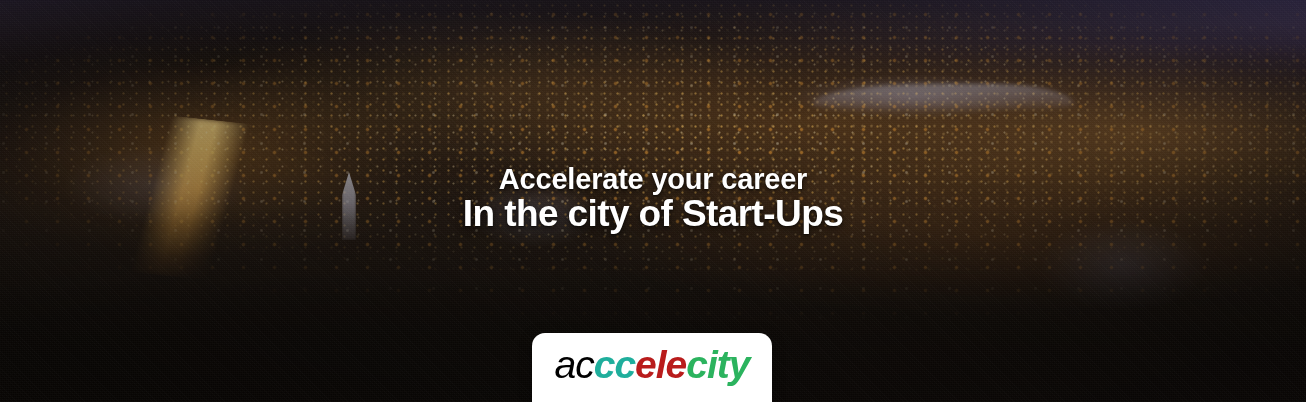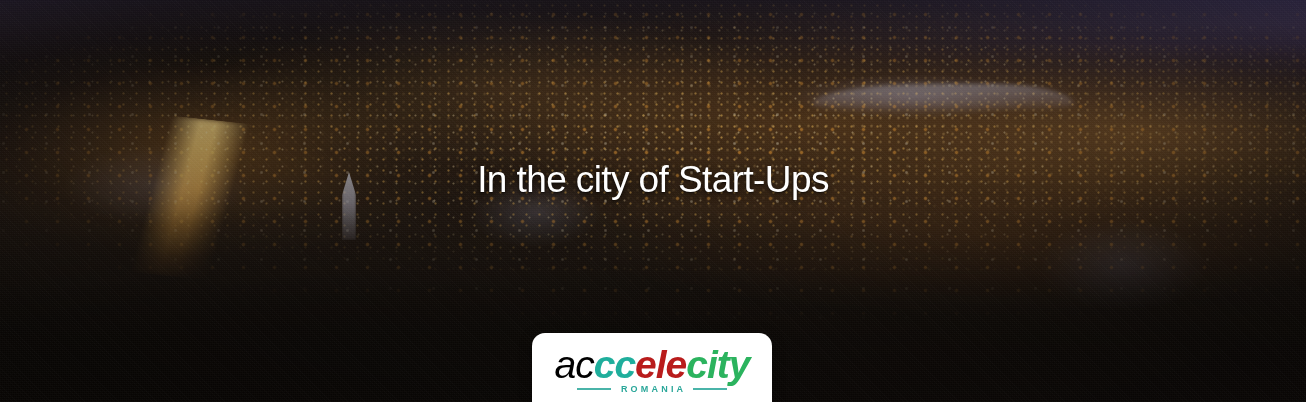--- a/index.html
+++ b/index.html
@@ -164,21 +164,21 @@
     display: block;
     font-size: 29px;
     font-weight: bold;
     letter-spacing: -0.2px;
     line-height: 34px;
     text-shadow: 0 2px 7px rgba(0,0,0,0.55), 0 1px 2px rgba(0,0,0,0.6);
   }
   .headline .line2 {
     display: block;
     font-size: 37px;
-    font-weight: normal;
+    font-weight: bold;
     letter-spacing: -0.6px;
     line-height: 42px;
     margin-top: -3px;
     text-shadow: 0 2px 8px rgba(0,0,0,0.55), 0 1px 2px rgba(0,0,0,0.6);
     text-align: center;
   }
 
   
   .logo-card {
     position: absolute;
@@ -244,27 +244,23 @@
   <div class="bg-layer bg-lights-b"></div>
   <div class="bg-layer bg-lights-c"></div>
   <div class="bg-street"></div>
   <div class="bg-spire"></div>
   <div class="bg-arena"></div>
   <div class="bg-layer bg-fore"></div>
   <div class="bg-layer bg-scrim"></div>
   <div class="bg-layer bg-grain"></div>
 
   <div class="headline">
+    <span class="line1">Accelerate your career</span>
     <span class="line2">In the city of Start-Ups</span>
   </div>
 
   <div class="logo-card">
     <div class="logo-wordmark">
       <span class="seg-a">ac</span><span class="seg-b">cc</span><span class="seg-c">ele</span><span class="seg-d">city</span>
     </div>
-    <div class="logo-sub">
-      <span class="rule"></span>
-      <span class="sub-text">ROMANIA</span>
-      <span class="rule"></span>
-    </div>
   </div>
 
 </div>
 
 </body></html>

